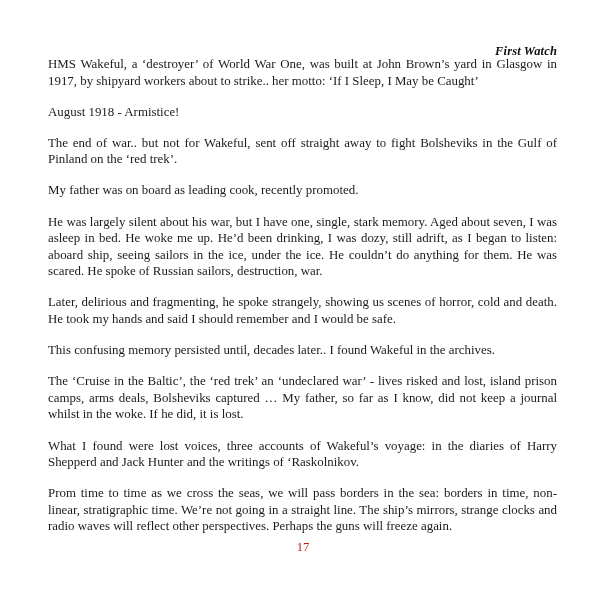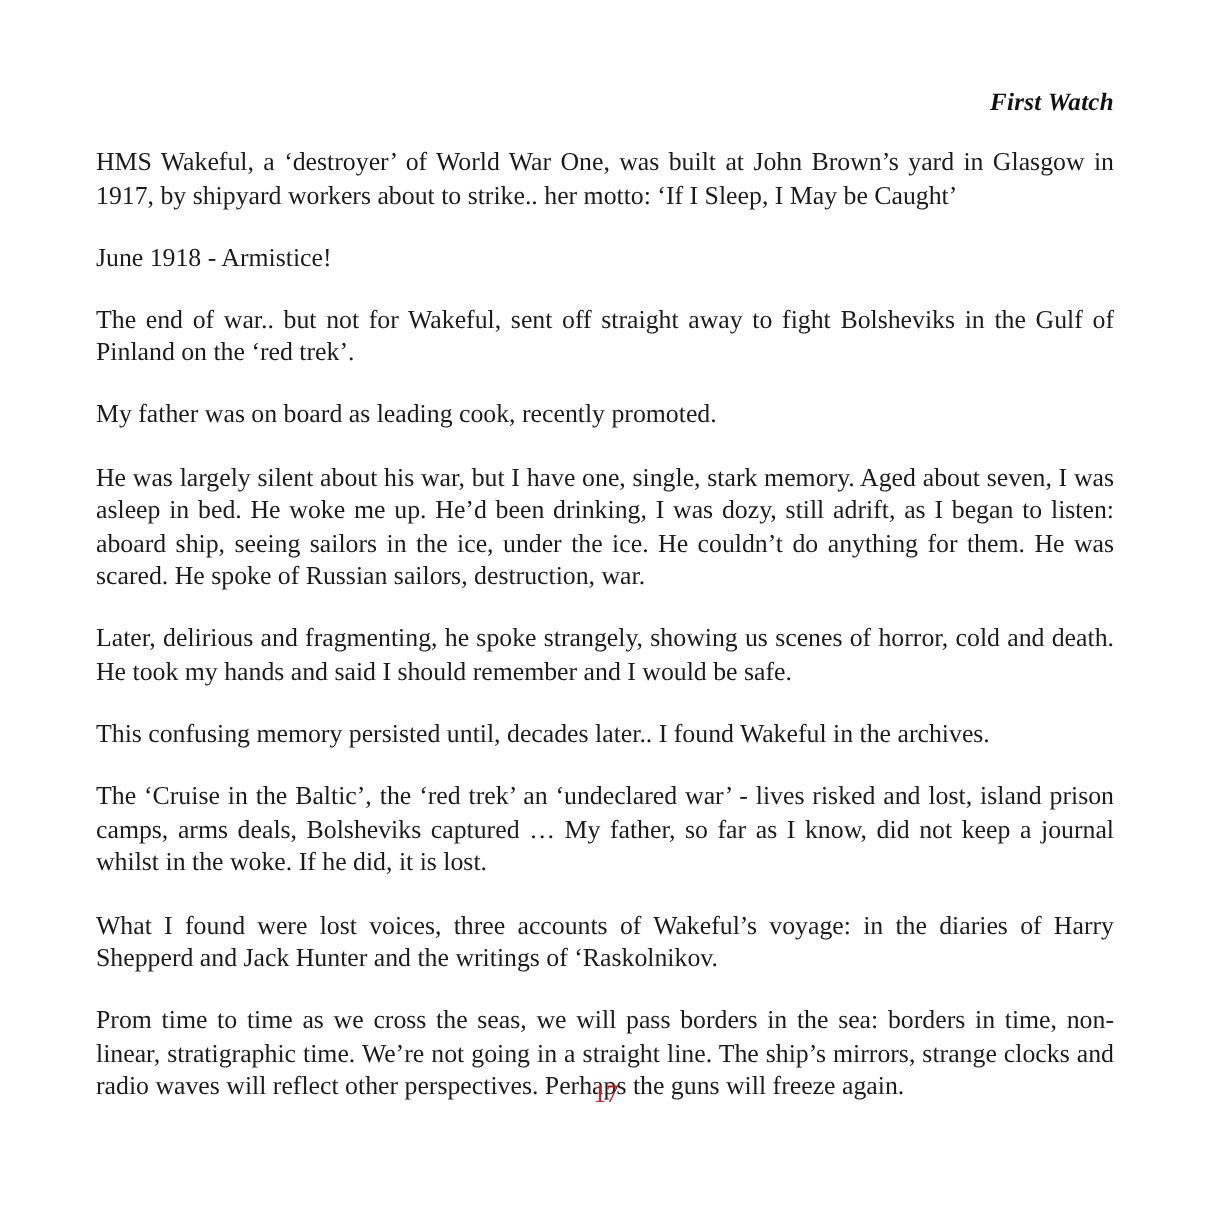--- a/index.html
+++ b/index.html
@@ -27,21 +27,21 @@
     right: 49px;
     text-align: right;
     font-style: italic;
     font-weight: bold;
     font-size: 12.5px;
     letter-spacing: 0.15px;
     color: #111111;
   }
   .body-block {
     position: absolute;
-    top: 73px;
+    top: 56px;
     left: 48px;
     width: 509px;
   }
   .para {
     margin: 0 0 14.5px 0;
     font-size: 12.9px;
     line-height: 16.6px;
     text-align: justify;
     text-justify: inter-word;
     color: #1b1b1b;
@@ -63,21 +63,21 @@
 </style>
 </head>
 <body>
 
 <div class="page">
 
   <div class="running-header">First Watch</div>
 
   <div class="body-block">
     <p class="para">HMS Wakeful, a ‘destroyer’ of World War One, was built at John Brown’s yard in Glasgow in 1917, by shipyard workers about to strike.. her motto: ‘If I Sleep, I May be Caught’</p>
-    <p class="para">June 1918 -  Armistice!</p>
+    <p class="para">August 1918 -  Armistice!</p>
     <p class="para">The end of war..  but not for Wakeful, sent off straight away to fight Bolsheviks in the Gulf of Pinland on the ‘red trek’.</p>
     <p class="para">My father was on board as leading cook, recently promoted.</p>
     <p class="para">He was largely silent about his war, but I have one, single, stark memory. Aged about seven, I was asleep in bed. He woke me up. He’d been drinking, I was dozy, still adrift, as I began to listen: aboard ship, seeing sailors in the ice, under the ice. He couldn’t do anything for them. He was scared. He spoke of Russian sailors, destruction, war.</p>
     <p class="para">Later, delirious and fragmenting, he spoke strangely, showing us scenes of horror, cold and death. He took my hands and said I should remember and I would be safe.</p>
     <p class="para">This confusing memory persisted until, decades later.. I found Wakeful in the archives.</p>
     <p class="para">The ‘Cruise in the Baltic’, the ‘red trek’ an ‘undeclared war’ - lives risked and lost, island prison camps, arms deals, Bolsheviks captured … My father, so far as I know, did not keep a journal whilst in the woke. If he did, it is lost.</p>
     <p class="para">What I found were lost voices, three accounts of Wakeful’s voyage:  in the diaries of Harry Shepperd and Jack Hunter and the writings of ‘Raskolnikov.</p>
     <p class="para last">Prom time to time as we cross the seas, we will pass borders in the sea: borders in time,  non-linear, stratigraphic time. We’re not going in a straight line. The ship’s mirrors, strange clocks and radio waves will reflect other perspectives. Perhaps the guns will freeze again.</p>
   </div>
 

